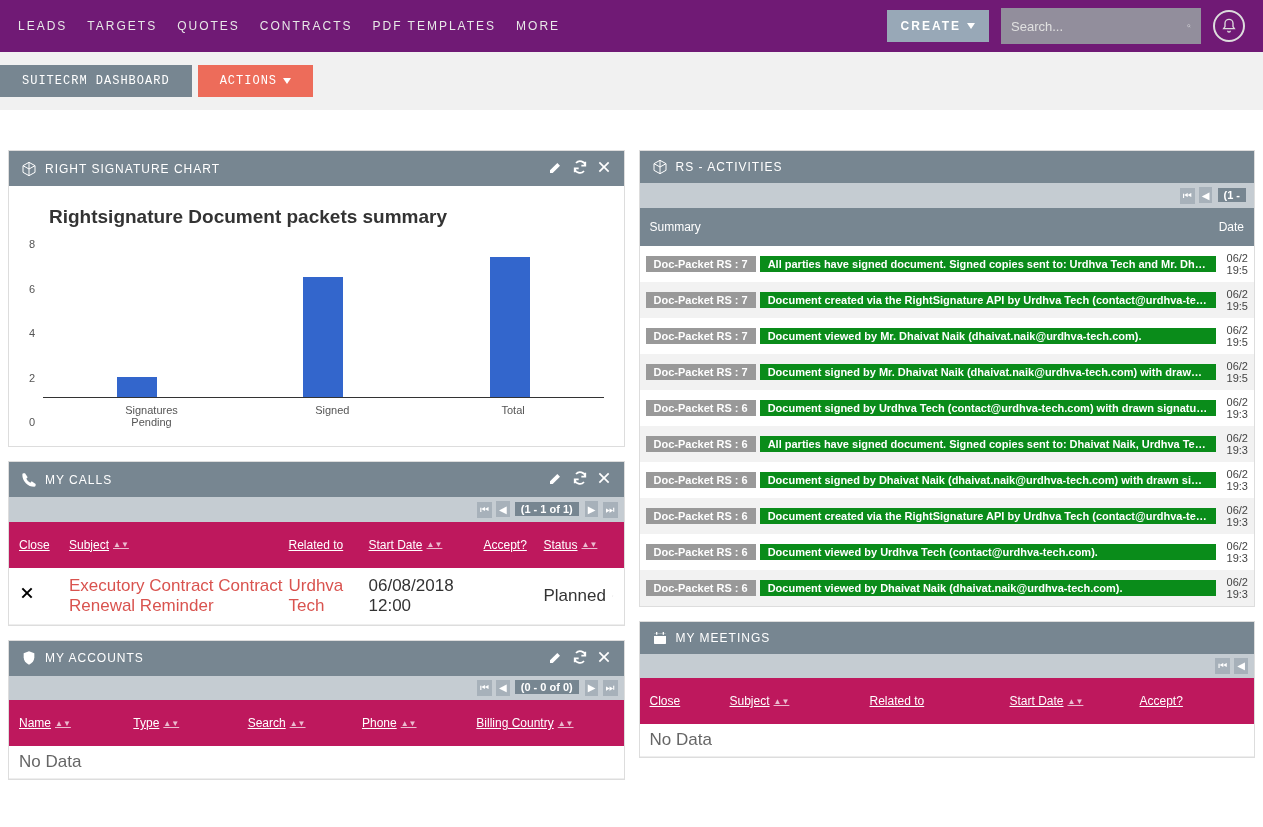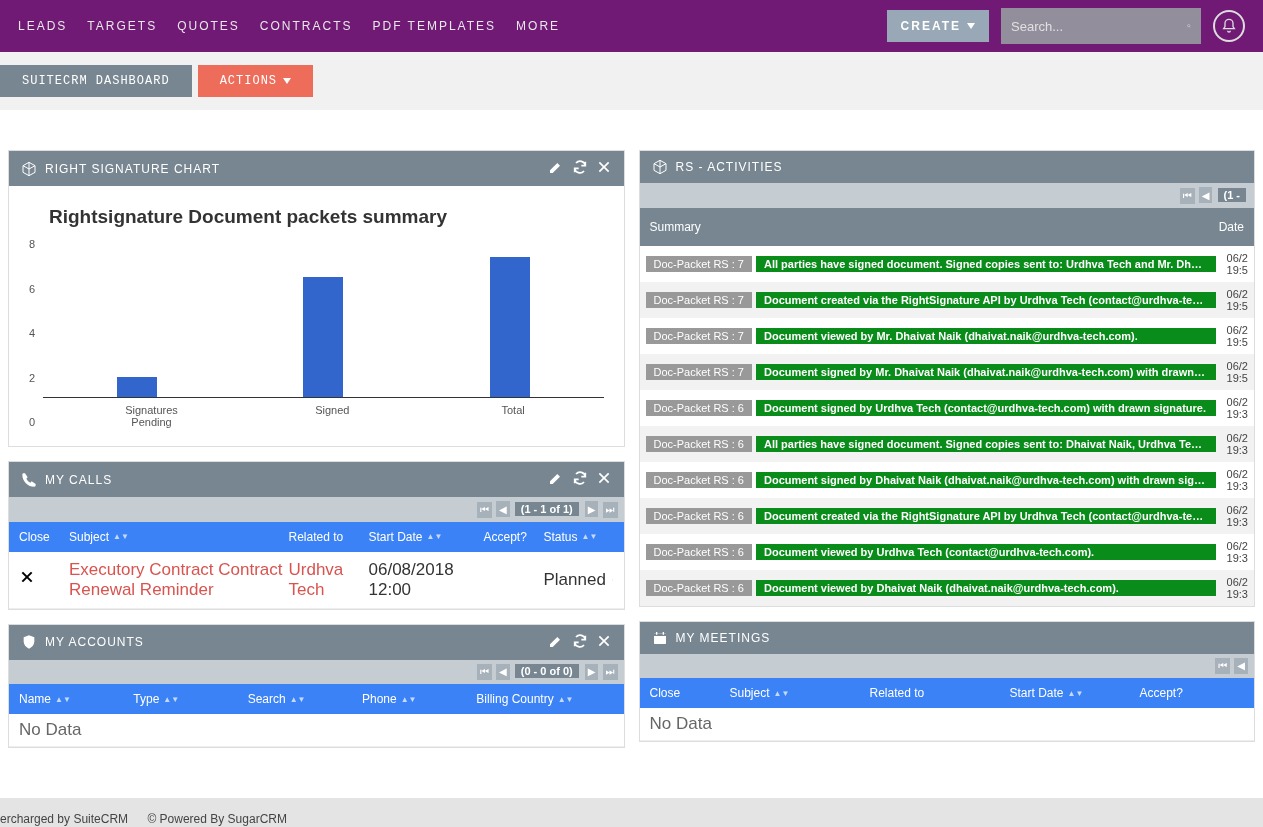--- a/index.html
+++ b/index.html
@@ -41,35 +41,35 @@
 .bar { width: 40px; background: #3366cc; }
 .x-labels { display: flex; justify-content: space-around; margin-left: 18px; margin-top: 6px; font-size: 11px; color: #555; }
 .x-labels > div { width: 80px; text-align: center; }
 
 
 .pager-row { background: #c5ccd2; text-align: right; padding: 4px 6px; font-size: 11px; }
 .pager-row .pager-btn { display: inline-flex; align-items: center; justify-content: center; height: 16px; padding: 0 3px; background: #a7b1ba; color: #fff; margin-left: 1px; font-size: 10px; }
 .pager-row .pager-label { background: #778691; color: #fff; padding: 1px 6px; margin: 0 2px; font-size: 11px; font-weight: bold; }
 
 
-.tbl-head { background: #3b82f6; color: #fff; display: flex; padding: 8px 10px; font-size: 12px; }
+.tbl-head { background: #be185d; color: #fff; display: flex; padding: 16px 10px; font-size: 12px; text-decoration: underline; }
 .tbl-head > div { display: flex; align-items: center; gap: 4px; }
 .sort-arrows { display: inline-flex; flex-direction: column; line-height: 5px; font-size: 8px; opacity: 0.7; }
 .tbl-row { display: flex; padding: 8px 10px; font-size: 17px; align-items: center; border-bottom: 1px solid #eee; }
 .tbl-row.no-data { color: #666; padding: 6px 10px; }
 
 .link { color: #d9534f; cursor: pointer; }
 
 
 .act-head { background: #778691; color: #fff; display: flex; padding: 12px 10px; font-size: 12px; }
 .act-head > div:last-child { margin-left: auto; }
 .act-row { display: flex; align-items: center; padding: 6px 6px; font-size: 11px; gap: 4px; }
 .act-row:nth-child(even) { background: #f2f2f2; }
 .act-row:nth-child(odd) { background: #fff; }
-.tag-grey { background: #999; color: #fff; padding: 2px 8px; font-weight: normal; }
+.tag-grey { background: #999; color: #fff; padding: 2px 8px; font-weight: bold; }
 .tag-green { background: #0a8c1a; color: #fff; padding: 2px 8px; font-weight: bold; flex: 1; white-space: nowrap; overflow: hidden; text-overflow: ellipsis; }
 .act-date { color: #444; font-size: 11px; margin-left: auto; text-align: right; white-space: nowrap; overflow: hidden; width: 28px; }
 
 
 .footer { background: #e4e4e4; padding: 14px 0 60px 0; font-size: 12px; color: #444; margin-top: 30px; }
 .footer span { margin-right: 16px; }
 
 svg.ico { width: 16px; height: 16px; }
 
 .tri-down { width: 0; height: 0; border-left: 4px solid transparent; border-right: 4px solid transparent; border-top: 6px solid currentColor; display: inline-block; }

